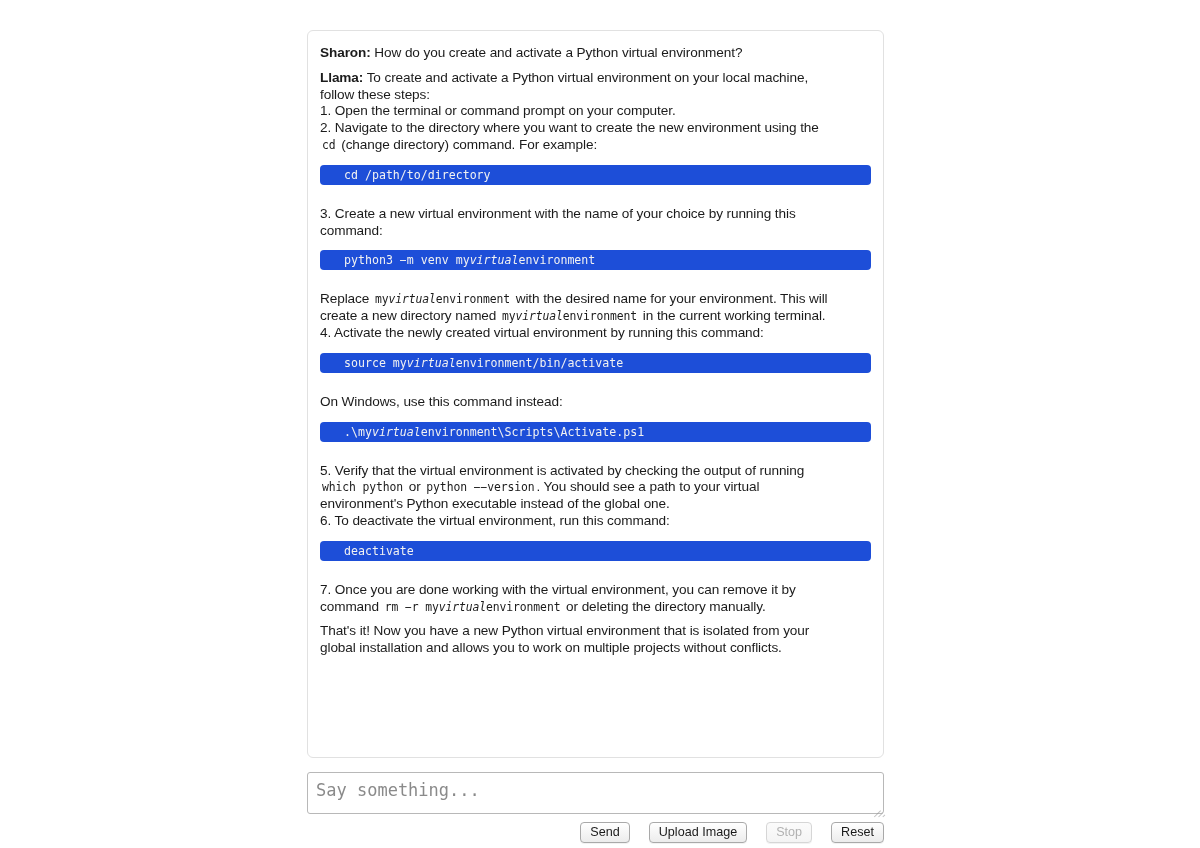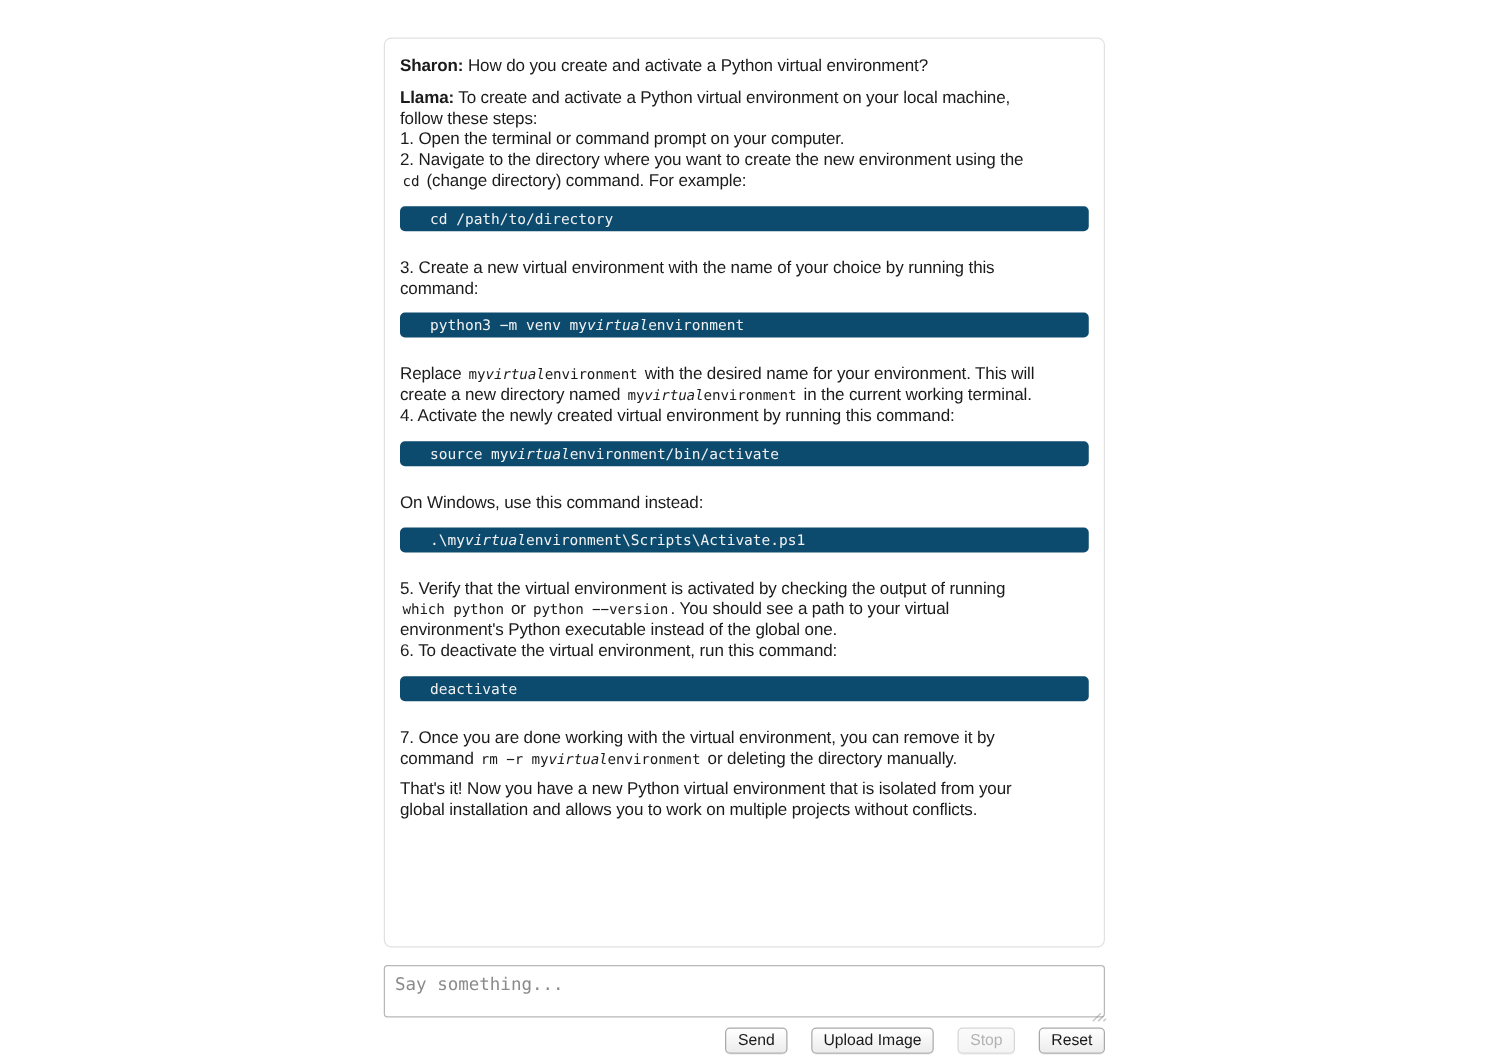--- a/index.html
+++ b/index.html
@@ -53,21 +53,21 @@
     font-family: "DejaVu Sans Mono", "Liberation Mono", monospace;
     font-size: 11.4px;
     background: transparent;
     color: #1b1b1b;
     padding: 0 2px;
     white-space: pre;
   }
   code.inline i { font-style: italic; }
 
   pre.codeblock {
-    background: #0c4a6e;
+    background: #1d4ed8;
     color: #f2f2f2;
     font-family: "DejaVu Sans Mono", "Liberation Mono", monospace;
     font-size: 11.6px;
     line-height: 14px;
     margin: 11px 0 11px 0;
     padding: 10px 10px 10px 24px;
     border-radius: 4px;
     height: 16px;
     display: flex;
     align-items: center;
@@ -87,21 +87,21 @@
     height: 42px;
     background: #ffffff;
     border: 1px solid #b8b8b8;
     border-radius: 3px;
   }
   .composer-text {
     position: absolute;
     left: 8px;
     top: 7px;
     font-family: "DejaVu Sans Mono", "Liberation Mono", monospace;
-    font-size: 14px;
+    font-size: 17px;
     color: #8a8a8a;
     white-space: pre;
   }
   .resize-grip {
     position: absolute;
     right: 2px;
     bottom: 2px;
     width: 9px;
     height: 9px;
     opacity: 0.55;

